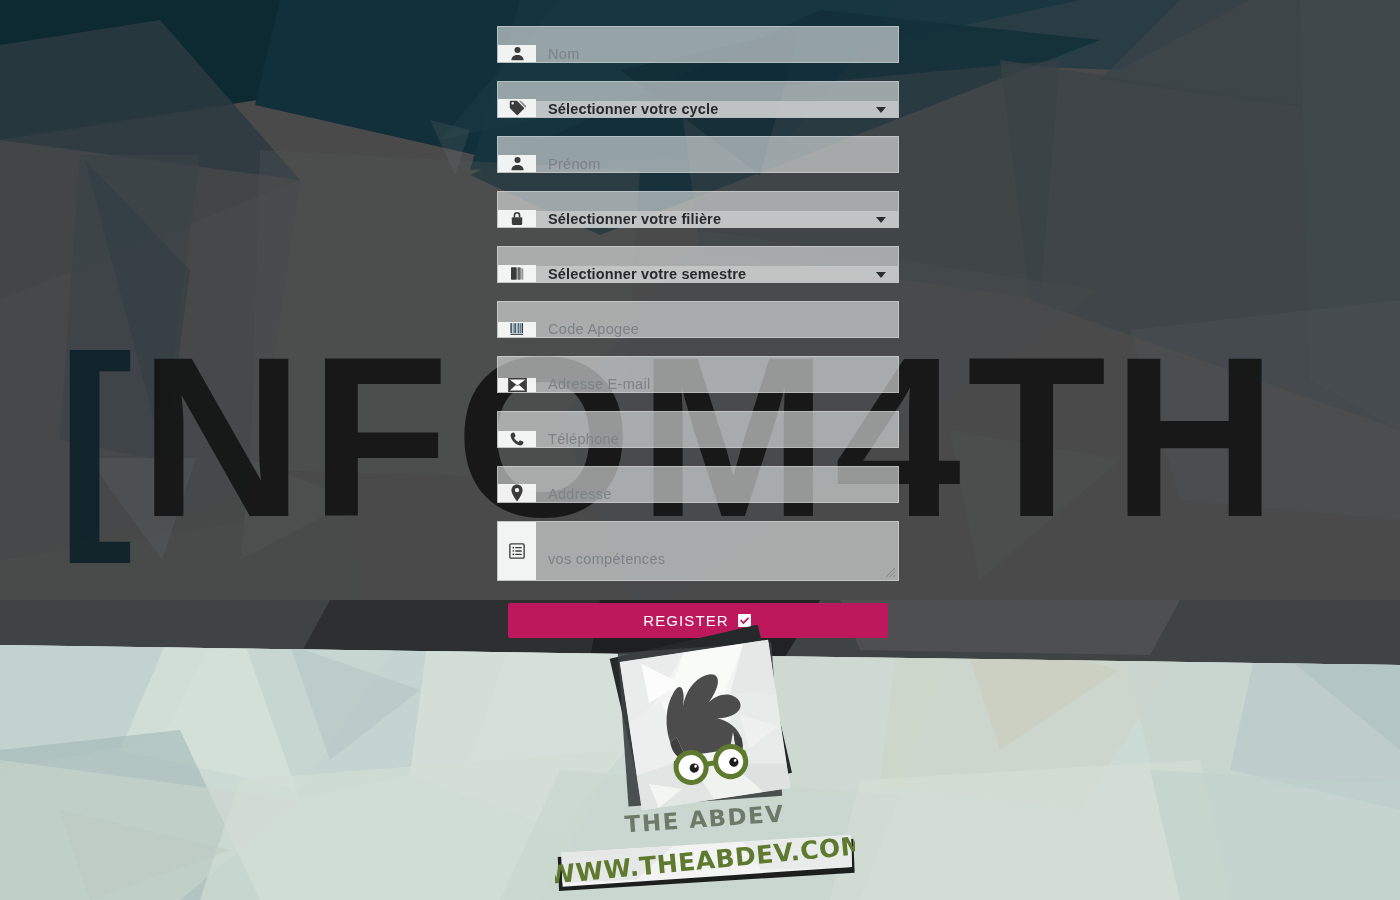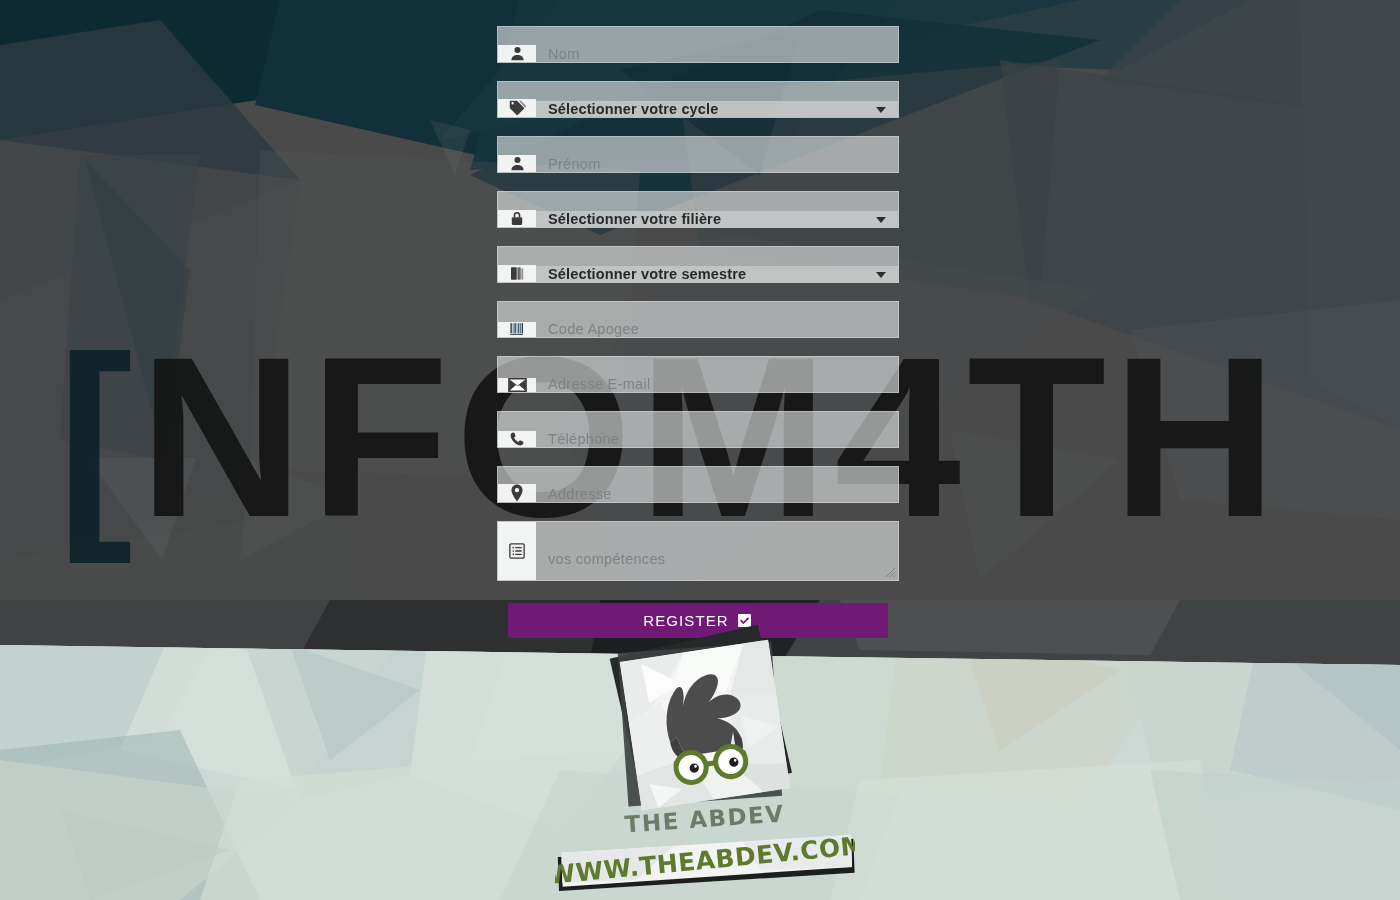--- a/index.html
+++ b/index.html
@@ -116,21 +116,21 @@
     width: 11px; height: 11px;
     opacity: .55;
   }
 
   
   .submit {
     display: block;
     width: 380px;
     margin: 22px auto 0;
     height: 35px;
-    background: #701a75;
+    background: #be185d;
     border: none;
     color: #ffffff;
     font-size: 15px;
     font-weight: 400;
     letter-spacing: 1.1px;
     cursor: pointer;
     border-radius: 2px;
     display: flex;
     align-items: center;
     justify-content: center;

